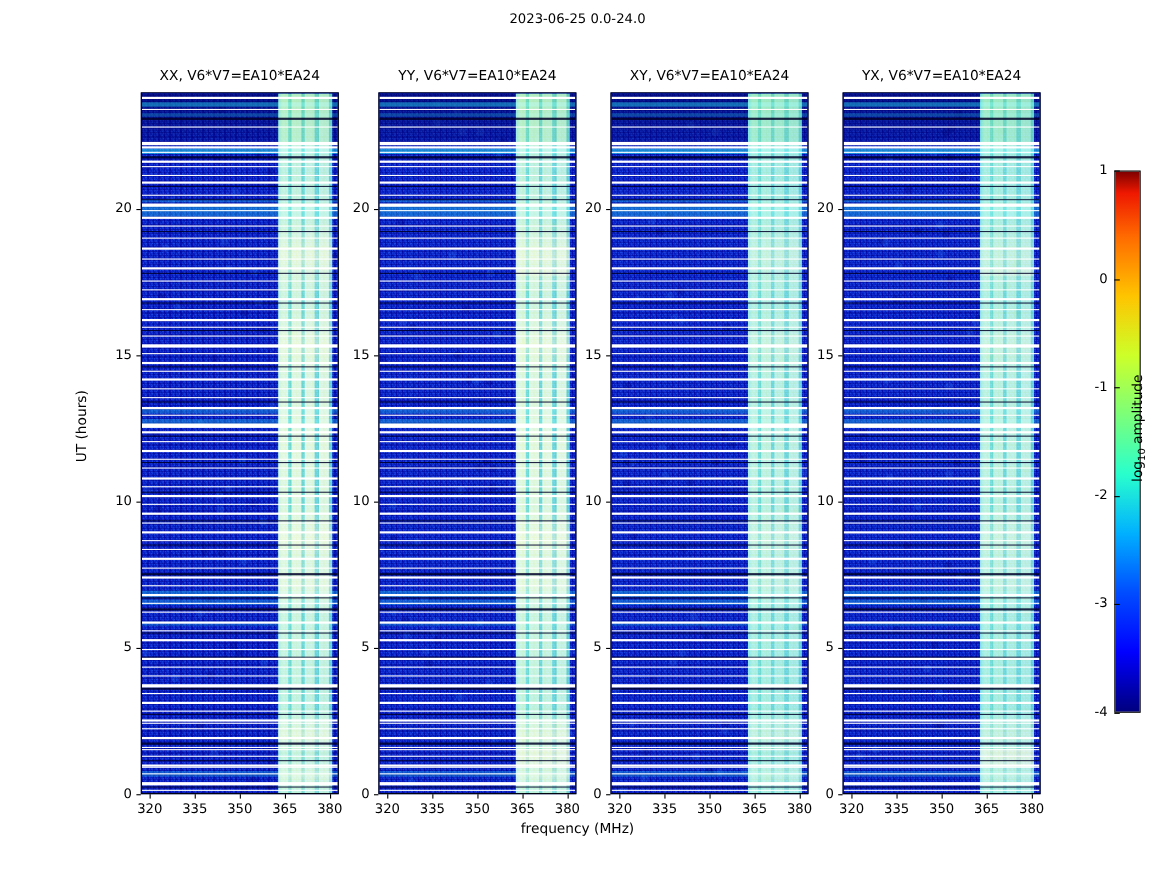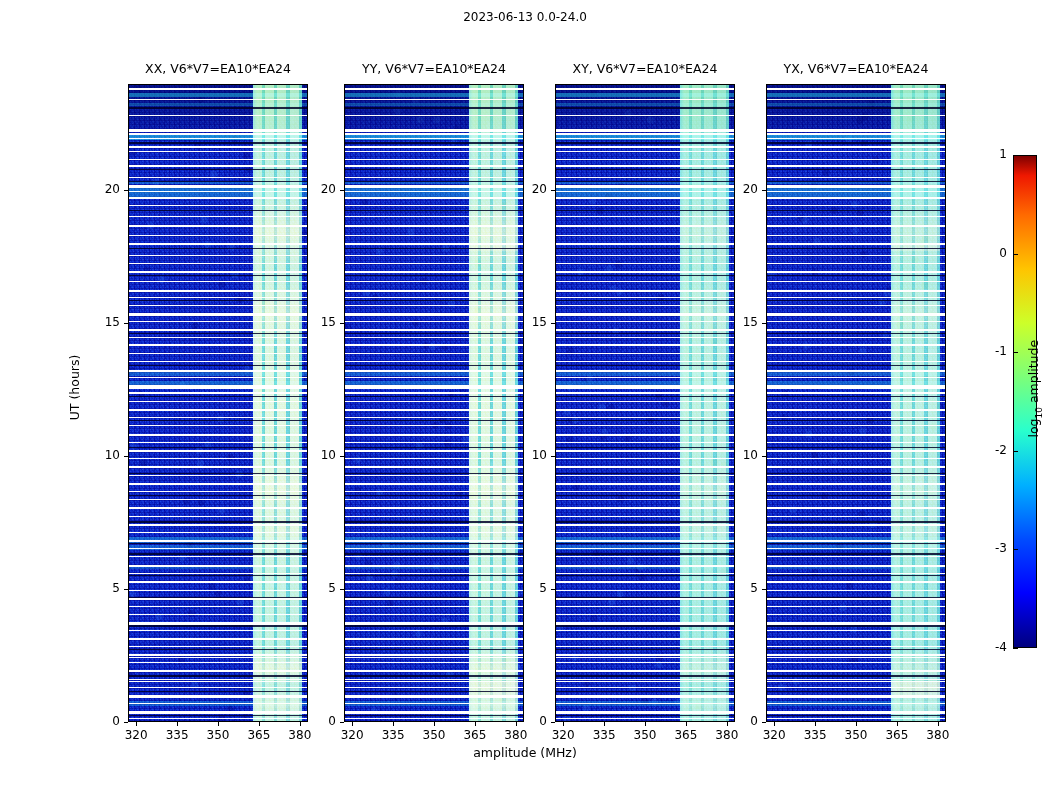--- a/index.html
+++ b/index.html
@@ -85,21 +85,21 @@
   .cbtickmark{position:absolute;left:1013px;width:5px;height:1px;background:#000;}
   #cbarlabel{position:absolute;left:955px;top:380px;width:160px;text-align:center;
     font-size:12.5px;transform:rotate(-90deg);transform-origin:center center;color:#000;}
   #cbarlabel sub{font-size:9px;}
 </style>
 </head>
 <body>
 
 <div id="figure">
 
-  <div id="suptitle">2023-06-13 0.0-24.0</div>
+  <div id="suptitle">2023-06-25 0.0-24.0</div>
 
   <div class="panel-title" style="left:128px;width:180px;">XX, V6*V7=EA10*EA24</div>
   <div class="panel-title" style="left:344px;width:180px;">YY, V6*V7=EA10*EA24</div>
   <div class="panel-title" style="left:555px;width:180px;">XY, V6*V7=EA10*EA24</div>
   <div class="panel-title" style="left:766px;width:180px;">YX, V6*V7=EA10*EA24</div>
 
   <div class="panel" id="panel0" style="left:128px;width:180px;">
       <div class="noise"></div>
       <div style="position: absolute; left: 0px; top: 0px; width: 100%; height: 100%; opacity: 0.55; background-image: radial-gradient(circle at 65.9% 95.9%, rgba(0, 0, 130, 0.55) 0px, rgba(0, 0, 130, 0.55) 3px, rgba(0, 0, 0, 0) 4px), radial-gradient(circle at 40.4% 65.6%, rgba(0, 0, 130, 0.55) 0px, rgba(0, 0, 130, 0.55) 3px, rgba(0, 0, 0, 0) 4px), radial-gradient(circle at 30.1% 74.3%, rgba(60, 140, 255, 0.35) 0px, rgba(60, 140, 255, 0.35) 3px, rgba(0, 0, 0, 0) 4px), radial-gradient(circle at 76.5% 34.3%, rgba(0, 0, 130, 0.55) 0px, rgba(0, 0, 130, 0.55) 3px, rgba(0, 0, 0, 0) 4px), radial-gradient(circle at 29.3% 90.4%, rgba(0, 0, 130, 0.55) 0px, rgba(0, 0, 130, 0.55) 3px, rgba(0, 0, 0, 0) 4px), radial-gradient(circle at 15.2% 15.3%, rgba(60, 140, 255, 0.35) 0px, rgba(60, 140, 255, 0.35) 3px, rgba(0, 0, 0, 0) 4px), radial-gradient(circle at 74.2% 48%, rgba(0, 0, 130, 0.55) 0px, rgba(0, 0, 130, 0.55) 3px, rgba(0, 0, 0, 0) 4px), radial-gradient(circle at 36.9% 94.3%, rgba(60, 140, 255, 0.35) 0px, rgba(60, 140, 255, 0.35) 3px, rgba(0, 0, 0, 0) 4px), radial-gradient(circle at 75.9% 94.1%, rgba(60, 140, 255, 0.35) 0px, rgba(60, 140, 255, 0.35) 3px, rgba(0, 0, 0, 0) 4px), radial-gradient(circle at 90.3% 91.1%, rgba(60, 140, 255, 0.35) 0px, rgba(60, 140, 255, 0.35) 3px, rgba(0, 0, 0, 0) 4px), radial-gradient(circle at 10.1% 29.1%, rgba(0, 0, 130, 0.55) 0px, rgba(0, 0, 130, 0.55) 3px, rgba(0, 0, 0, 0) 4px), radial-gradient(circle at 80.8% 78.4%, rgba(60, 140, 255, 0.35) 0px, rgba(60, 140, 255, 0.35) 3px, rgba(0, 0, 0, 0) 4px), radial-gradient(circle at 66.6% 77.9%, rgba(0, 0, 130, 0.55) 0px, rgba(0, 0, 130, 0.55) 3px, rgba(0, 0, 0, 0) 4px), radial-gradient(circle at 50.1% 79.9%, rgba(0, 0, 130, 0.55) 0px, rgba(0, 0, 130, 0.55) 3px, rgba(0, 0, 0, 0) 4px), radial-gradient(circle at 52.2% 31.3%, rgba(0, 0, 130, 0.55) 0px, rgba(0, 0, 130, 0.55) 3px, rgba(0, 0, 0, 0) 4px), radial-gradient(circle at 47.6% 14%, rgba(60, 140, 255, 0.35) 0px, rgba(60, 140, 255, 0.35) 3px, rgba(0, 0, 0, 0) 4px), radial-gradient(circle at 32% 65.4%, rgba(0, 0, 130, 0.55) 0px, rgba(0, 0, 130, 0.55) 3px, rgba(0, 0, 0, 0) 4px), radial-gradient(circle at 51.4% 52.5%, rgba(60, 140, 255, 0.35) 0px, rgba(60, 140, 255, 0.35) 3px, rgba(0, 0, 0, 0) 4px), radial-gradient(circle at 34.2% 72.2%, rgba(0, 0, 130, 0.55) 0px, rgba(0, 0, 130, 0.55) 3px, rgba(0, 0, 0, 0) 4px), radial-gradient(circle at 34.9% 83.1%, rgba(0, 0, 130, 0.55) 0px, rgba(0, 0, 130, 0.55) 3px, rgba(0, 0, 0, 0) 4px), radial-gradient(circle at 2.1% 80%, rgba(60, 140, 255, 0.35) 0px, rgba(60, 140, 255, 0.35) 3px, rgba(0, 0, 0, 0) 4px), radial-gradient(circle at 16.7% 83.6%, rgba(60, 140, 255, 0.35) 0px, rgba(60, 140, 255, 0.35) 3px, rgba(0, 0, 0, 0) 4px), radial-gradient(circle at 18.3% 30.6%, rgba(60, 140, 255, 0.35) 0px, rgba(60, 140, 255, 0.35) 3px, rgba(0, 0, 0, 0) 4px), radial-gradient(circle at 67.4% 13.2%, rgba(0, 0, 130, 0.55) 0px, rgba(0, 0, 130, 0.55) 3px, rgba(0, 0, 0, 0) 4px), radial-gradient(circle at 56.8% 98.1%, rgba(0, 0, 130, 0.55) 0px, rgba(0, 0, 130, 0.55) 3px, rgba(0, 0, 0, 0) 4px), radial-gradient(circle at 1.2% 92.3%, rgba(0, 0, 130, 0.55) 0px, rgba(0, 0, 130, 0.55) 3px, rgba(0, 0, 0, 0) 4px), radial-gradient(circle at 86.8% 9.8%, rgba(60, 140, 255, 0.35) 0px, rgba(60, 140, 255, 0.35) 3px, rgba(0, 0, 0, 0) 4px), radial-gradient(circle at 37.1% 37.9%, rgba(0, 0, 130, 0.55) 0px, rgba(0, 0, 130, 0.55) 3px, rgba(0, 0, 0, 0) 4px), radial-gradient(circle at 75% 42.6%, rgba(60, 140, 255, 0.35) 0px, rgba(60, 140, 255, 0.35) 3px, rgba(0, 0, 0, 0) 4px), radial-gradient(circle at 8.3% 59.5%, rgba(0, 0, 130, 0.55) 0px, rgba(0, 0, 130, 0.55) 3px, rgba(0, 0, 0, 0) 4px), radial-gradient(circle at 56.9% 58.6%, rgba(0, 0, 130, 0.55) 0px, rgba(0, 0, 130, 0.55) 3px, rgba(0, 0, 0, 0) 4px), radial-gradient(circle at 99.9% 46%, rgba(0, 0, 130, 0.55) 0px, rgba(0, 0, 130, 0.55) 3px, rgba(0, 0, 0, 0) 4px), radial-gradient(circle at 87.6% 79%, rgba(60, 140, 255, 0.35) 0px, rgba(60, 140, 255, 0.35) 3px, rgba(0, 0, 0, 0) 4px), radial-gradient(circle at 51.9% 99.7%, rgba(0, 0, 130, 0.55) 0px, rgba(0, 0, 130, 0.55) 3px, rgba(0, 0, 0, 0) 4px), radial-gradient(circle at 85.7% 19.9%, rgba(60, 140, 255, 0.35) 0px, rgba(60, 140, 255, 0.35) 3px, rgba(0, 0, 0, 0) 4px), radial-gradient(circle at 40.2% 59.5%, rgba(60, 140, 255, 0.35) 0px, rgba(60, 140, 255, 0.35) 3px, rgba(0, 0, 0, 0) 4px), radial-gradient(circle at 65.1% 99.1%, rgba(0, 0, 130, 0.55) 0px, rgba(0, 0, 130, 0.55) 3px, rgba(0, 0, 0, 0) 4px), radial-gradient(circle at 88.1% 93.6%, rgba(60, 140, 255, 0.35) 0px, rgba(60, 140, 255, 0.35) 3px, rgba(0, 0, 0, 0) 4px), radial-gradient(circle at 59.5% 8.5%, rgba(0, 0, 130, 0.55) 0px, rgba(0, 0, 130, 0.55) 3px, rgba(0, 0, 0, 0) 4px), radial-gradient(circle at 38.7% 9.6%, rgba(0, 0, 130, 0.55) 0px, rgba(0, 0, 130, 0.55) 3px, rgba(0, 0, 0, 0) 4px), radial-gradient(circle at 92.3% 4.2%, rgba(60, 140, 255, 0.35) 0px, rgba(60, 140, 255, 0.35) 3px, rgba(0, 0, 0, 0) 4px), radial-gradient(circle at 65.9% 11.1%, rgba(0, 0, 130, 0.55) 0px, rgba(0, 0, 130, 0.55) 3px, rgba(0, 0, 0, 0) 4px), radial-gradient(circle at 81.4% 39.6%, rgba(60, 140, 255, 0.35) 0px, rgba(60, 140, 255, 0.35) 3px, rgba(0, 0, 0, 0) 4px), radial-gradient(circle at 5.5% 0.6%, rgba(0, 0, 130, 0.55) 0px, rgba(0, 0, 130, 0.55) 3px, rgba(0, 0, 0, 0) 4px), radial-gradient(circle at 12.2% 22.1%, rgba(60, 140, 255, 0.35) 0px, rgba(60, 140, 255, 0.35) 3px, rgba(0, 0, 0, 0) 4px), radial-gradient(circle at 69.8% 77.7%, rgba(60, 140, 255, 0.35) 0px, rgba(60, 140, 255, 0.35) 3px, rgba(0, 0, 0, 0) 4px), radial-gradient(circle at 2.6% 56.8%, rgba(60, 140, 255, 0.35) 0px, rgba(60, 140, 255, 0.35) 3px, rgba(0, 0, 0, 0) 4px), radial-gradient(circle at 62.5% 81.3%, rgba(60, 140, 255, 0.35) 0px, rgba(60, 140, 255, 0.35) 3px, rgba(0, 0, 0, 0) 4px), radial-gradient(circle at 42.1% 21.2%, rgba(60, 140, 255, 0.35) 0px, rgba(60, 140, 255, 0.35) 3px, rgba(0, 0, 0, 0) 4px), radial-gradient(circle at 52.2% 66.9%, rgba(60, 140, 255, 0.35) 0px, rgba(60, 140, 255, 0.35) 3px, rgba(0, 0, 0, 0) 4px), radial-gradient(circle at 62.3% 33.7%, rgba(0, 0, 130, 0.55) 0px, rgba(0, 0, 130, 0.55) 3px, rgba(0, 0, 0, 0) 4px), radial-gradient(circle at 88.8% 64.4%, rgba(60, 140, 255, 0.35) 0px, rgba(60, 140, 255, 0.35) 3px, rgba(0, 0, 0, 0) 4px), radial-gradient(circle at 91.9% 5.5%, rgba(60, 140, 255, 0.35) 0px, rgba(60, 140, 255, 0.35) 3px, rgba(0, 0, 0, 0) 4px), radial-gradient(circle at 80.1% 19.9%, rgba(60, 140, 255, 0.35) 0px, rgba(60, 140, 255, 0.35) 3px, rgba(0, 0, 0, 0) 4px), radial-gradient(circle at 30.2% 47.2%, rgba(60, 140, 255, 0.35) 0px, rgba(60, 140, 255, 0.35) 3px, rgba(0, 0, 0, 0) 4px), radial-gradient(circle at 61.8% 61.2%, rgba(60, 140, 255, 0.35) 0px, rgba(60, 140, 255, 0.35) 3px, rgba(0, 0, 0, 0) 4px), radial-gradient(circle at 40.1% 2.3%, rgba(0, 0, 130, 0.55) 0px, rgba(0, 0, 130, 0.55) 3px, rgba(0, 0, 0, 0) 4px), radial-gradient(circle at 44.2% 25.1%, rgba(60, 140, 255, 0.35) 0px, rgba(60, 140, 255, 0.35) 3px, rgba(0, 0, 0, 0) 4px), radial-gradient(circle at 66.4% 44.7%, rgba(60, 140, 255, 0.35) 0px, rgba(60, 140, 255, 0.35) 3px, rgba(0, 0, 0, 0) 4px), radial-gradient(circle at 57.8% 25.5%, rgba(60, 140, 255, 0.35) 0px, rgba(60, 140, 255, 0.35) 3px, rgba(0, 0, 0, 0) 4px), radial-gradient(circle at 46.7% 78.9%, rgba(0, 0, 130, 0.55) 0px, rgba(0, 0, 130, 0.55) 3px, rgba(0, 0, 0, 0) 4px), radial-gradient(circle at 2.5% 10.6%, rgba(0, 0, 130, 0.55) 0px, rgba(0, 0, 130, 0.55) 3px, rgba(0, 0, 0, 0) 4px), radial-gradient(circle at 44.1% 56.5%, rgba(60, 140, 255, 0.35) 0px, rgba(60, 140, 255, 0.35) 3px, rgba(0, 0, 0, 0) 4px), radial-gradient(circle at 96.2% 21.1%, rgba(60, 140, 255, 0.35) 0px, rgba(60, 140, 255, 0.35) 3px, rgba(0, 0, 0, 0) 4px), radial-gradient(circle at 6.4% 48.6%, rgba(0, 0, 130, 0.55) 0px, rgba(0, 0, 130, 0.55) 3px, rgba(0, 0, 0, 0) 4px), radial-gradient(circle at 59.5% 29.8%, rgba(60, 140, 255, 0.35) 0px, rgba(60, 140, 255, 0.35) 3px, rgba(0, 0, 0, 0) 4px), radial-gradient(circle at 98.8% 23.3%, rgba(0, 0, 130, 0.55) 0px, rgba(0, 0, 130, 0.55) 3px, rgba(0, 0, 0, 0) 4px), radial-gradient(circle at 39.5% 57.4%, rgba(60, 140, 255, 0.35) 0px, rgba(60, 140, 255, 0.35) 3px, rgba(0, 0, 0, 0) 4px), radial-gradient(circle at 74.9% 52.2%, rgba(60, 140, 255, 0.35) 0px, rgba(60, 140, 255, 0.35) 3px, rgba(0, 0, 0, 0) 4px), radial-gradient(circle at 1.7% 44.9%, rgba(0, 0, 130, 0.55) 0px, rgba(0, 0, 130, 0.55) 3px, rgba(0, 0, 0, 0) 4px);"></div>
       <div class="toprow"></div>
@@ -632,21 +632,21 @@
       <div class="hline" style="top: 610px; height: 2px; background: rgb(255, 255, 255);"></div>
       <div class="hline" style="top: 618px; height: 1px; background: rgb(255, 255, 255);"></div>
       <div class="hline" style="top: 626px; height: 3px; background: rgb(255, 255, 255);"></div>
       <div class="hline" style="top: 633px; height: 1px; background: rgb(255, 255, 255);"></div>
       <div class="hline" style="top: 612px; height: 1px; background: rgb(255, 255, 255);"></div>
       <div class="hline" style="top: 596px; height: 1px; background: rgb(255, 255, 255);"></div>
       <div class="hline" style="top: 572px; height: 1px; background: rgb(255, 255, 255);"></div>
     </div>
 
   <div id="ylabel">UT (hours)</div>
-  <div id="xlabel">amplitude (MHz)</div>
+  <div id="xlabel">frequency (MHz)</div>
 
   <div id="cbar"></div>
   <div id="cbarlabel"><span>log</span><sub>10</sub><span> amplitude</span></div>
 
   <div id="ticklayer">
       <div class="ytickmark" style="left: 124px; top: 722px;"></div>
       <div class="ytick" style="left: 86px; top: 714px;">0</div>
       <div class="ytickmark" style="left: 124px; top: 589.083px;"></div>
       <div class="ytick" style="left: 86px; top: 581.083px;">5</div>
       <div class="ytickmark" style="left: 124px; top: 456.167px;"></div>

